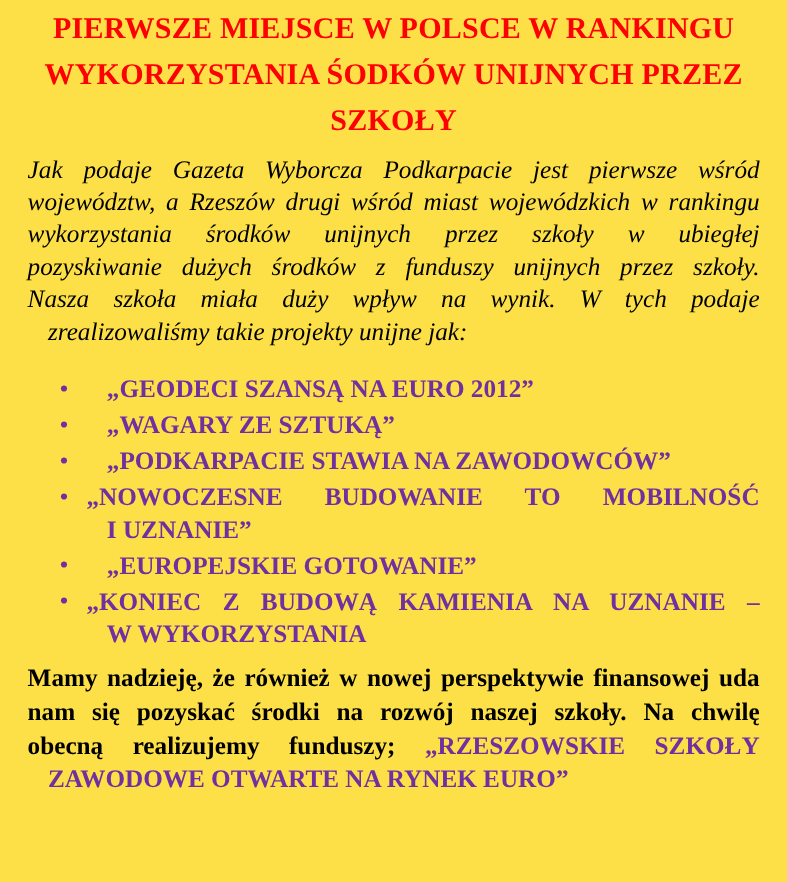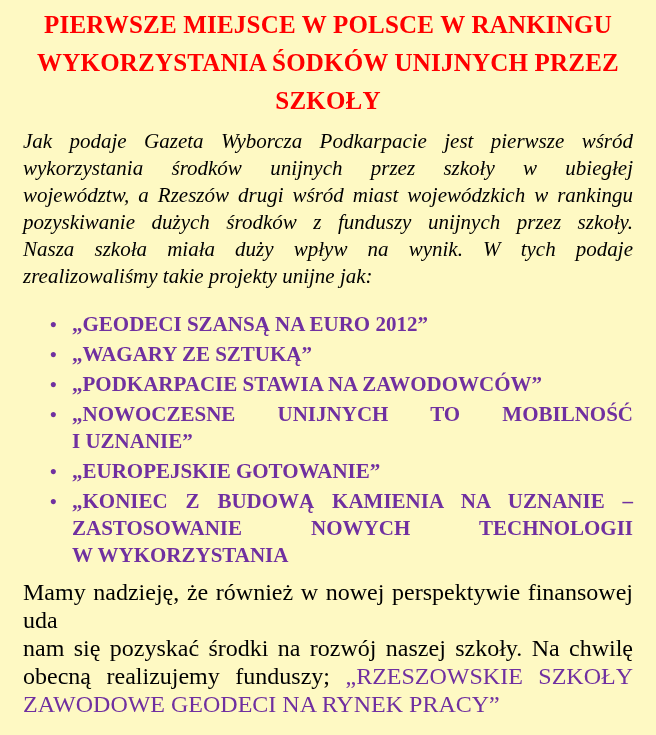--- a/index.html
+++ b/index.html
@@ -1,20 +1,20 @@
 <!DOCTYPE html>
 <html><head>
 <meta charset="utf-8">
 <style>
   * { margin: 0; padding: 0; box-sizing: border-box; }
   html, body { background: #ffffff; }
   .page {
     width: 656px;
     height: 735px;
-    background: #fef9c3;
+    background: #fde047;
     padding: 6px 23px 0 23px;
     font-family: "Liberation Serif", "DejaVu Serif", serif;
     color: #000000;
     overflow: hidden;
   }
   
   .doc-title {
     text-align: center;
     font-weight: bold;
     font-size: 25px;
@@ -30,20 +30,21 @@
     color: #000000;
     font-style: italic;
   }
   .jline {
     text-align: justify;
     text-align-last: justify;
     white-space: normal;
   }
   .lline {
     text-align: left;
+    margin-left: 17px;
   }
   
   .bullets {
     margin-top: 21px;
     color: #7030A0;
     font-weight: bold;
     font-size: 21px;
     line-height: 27px;
   }
   .bullet {
@@ -56,42 +57,42 @@
     margin-left: 27px;
     font-size: 19px;
   }
   .bullet .btext {
     flex: 1;
     min-width: 0;
   }
   
   .para2 {
     margin-top: 9px;
-    font-weight: normal;
-    font-size: 24px;
+    font-weight: bold;
+    font-size: 21px;
     line-height: 28px;
     color: #000000;
   }
   .purple { color: #7030A0; }
 </style>
 </head>
 <body>
 
 <div class="page">
 
   <div class="doc-title">
     <div>PIERWSZE MIEJSCE W POLSCE W RANKINGU</div>
     <div>WYKORZYSTANIA ŚODKÓW UNIJNYCH PRZEZ</div>
     <div>SZKOŁY</div>
   </div>
 
   <div class="para1">
     <div class="jline">Jak podaje Gazeta Wyborcza Podkarpacie jest pierwsze wśród</div>
+    <div class="jline">województw, a Rzeszów drugi wśród miast wojewódzkich w rankingu</div>
     <div class="jline">wykorzystania środków unijnych przez szkoły w ubiegłej</div>
-    <div class="jline">województw, a Rzeszów drugi wśród miast wojewódzkich w rankingu</div>
     <div class="jline">pozyskiwanie dużych środków z funduszy unijnych przez szkoły.</div>
     <div class="jline">Nasza szkoła miała duży wpływ na wynik. W tych podaje</div>
     <div class="lline">zrealizowaliśmy takie projekty unijne jak:</div>
   </div>
 
   <div class="bullets">
 
     <div class="bullet">
       <span class="dot">•</span>
       <div class="btext">
@@ -109,46 +110,45 @@
     <div class="bullet">
       <span class="dot">•</span>
       <div class="btext">
         <div class="lline">„PODKARPACIE STAWIA NA ZAWODOWCÓW”</div>
       </div>
     </div>
 
     <div class="bullet">
       <span class="dot">•</span>
       <div class="btext">
-        <div class="jline">„NOWOCZESNE UNIJNYCH TO MOBILNOŚĆ</div>
+        <div class="jline">„NOWOCZESNE BUDOWANIE TO MOBILNOŚĆ</div>
         <div class="lline">I UZNANIE”</div>
       </div>
     </div>
 
     <div class="bullet">
       <span class="dot">•</span>
       <div class="btext">
         <div class="lline">„EUROPEJSKIE GOTOWANIE”</div>
       </div>
     </div>
 
     <div class="bullet">
       <span class="dot">•</span>
       <div class="btext">
         <div class="jline">„KONIEC Z BUDOWĄ KAMIENIA NA UZNANIE –</div>
-        <div class="jline">ZASTOSOWANIE NOWYCH TECHNOLOGII</div>
         <div class="lline">W WYKORZYSTANIA</div>
       </div>
     </div>
 
   </div>
 
   <div class="para2">
     <div class="jline">Mamy nadzieję, że również w nowej perspektywie finansowej uda</div>
     <div class="jline">nam się pozyskać środki na rozwój naszej szkoły. Na chwilę</div>
     <div class="jline">
       <span>obecną realizujemy funduszy;</span>
       <span class="purple">„RZESZOWSKIE SZKOŁY</span>
     </div>
-    <div class="lline purple">ZAWODOWE GEODECI NA RYNEK PRACY”</div>
+    <div class="lline purple">ZAWODOWE OTWARTE NA RYNEK EURO”</div>
   </div>
 
 </div>
 
 </body></html>

